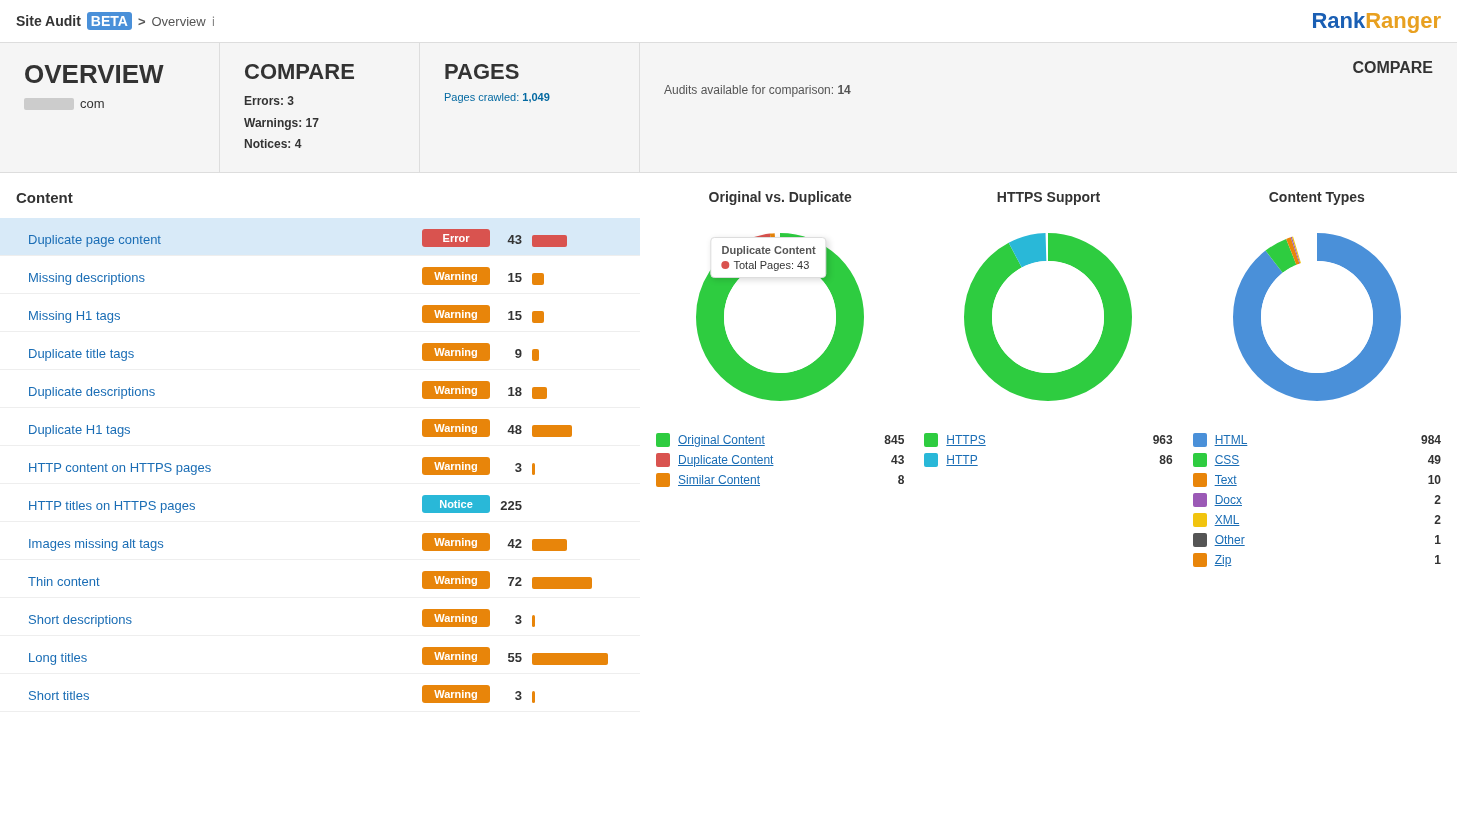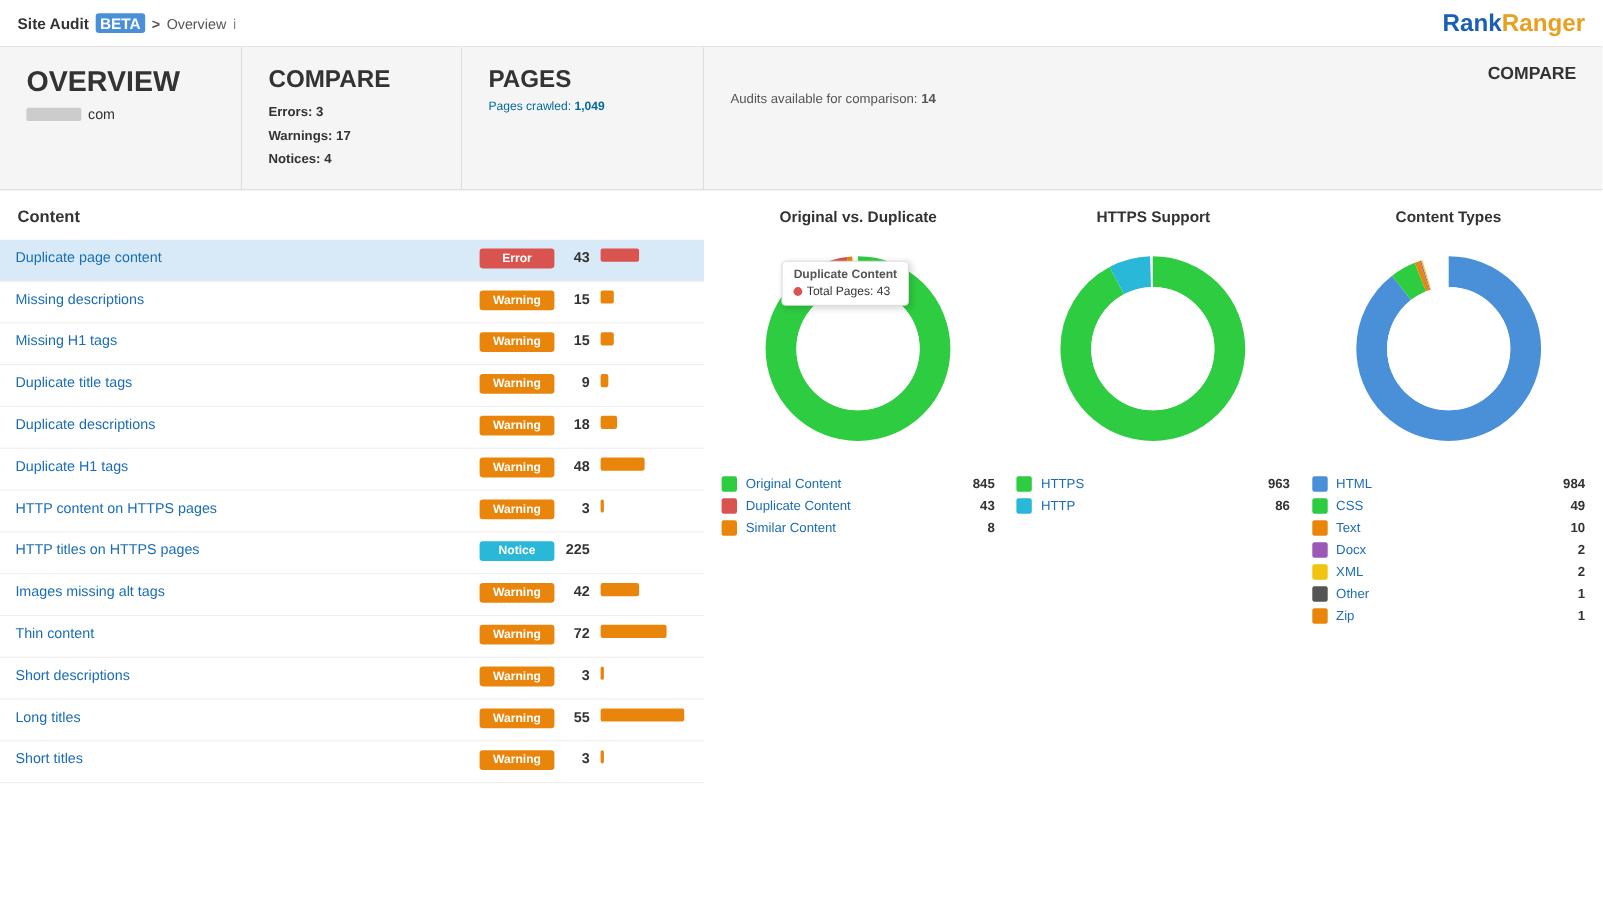--- a/index.html
+++ b/index.html
@@ -32,21 +32,21 @@
     .overview-section.pages { min-width: 220px; }
     .overview-section.compare { min-width: 260px; flex: 1; }
 
     
     .main-content { display: flex; padding: 0; }
 
     
     .issues-panel { width: 640px; padding: 16px 0; flex-shrink: 0; }
     .section-title { font-size: 15px; font-weight: bold; color: #333; padding: 0 16px 12px 16px; }
 
-    .issue-row { display: flex; align-items: flex-start; padding: 8px 14px; border-bottom: 1px solid #eee; min-height: 38px; }
+    .issue-row { display: flex; align-items: flex-end; padding: 8px 28px; border-bottom: 1px solid #eee; min-height: 38px; }
     .issue-row.selected { background: #d8eaf8; }
     .issue-name { flex: 1; color: #1a6db5; font-size: 13px; cursor: pointer; }
     .badge { padding: 3px 10px; border-radius: 3px; font-size: 11px; font-weight: bold; color: #fff; min-width: 68px; text-align: center; }
     .badge.error { background: #d9534f; }
     .badge.warning { background: #e8850a; }
     .badge.notice { background: #29b8d8; }
     .issue-count { min-width: 32px; text-align: right; font-weight: bold; color: #333; margin-right: 10px; font-size: 13px; }
     .issue-bar-container { width: 80px; }
     .issue-bar { height: 12px; border-radius: 2px; }
 
@@ -57,21 +57,21 @@
 
     .donut-wrapper { position: relative; display: flex; justify-content: center; align-items: center; margin-bottom: 16px; }
     .donut-tooltip { position: absolute; top: 20px; left: 50%; transform: translateX(-60%); background: #fff; border: 1px solid #ddd; border-radius: 4px; padding: 6px 10px; font-size: 11px; box-shadow: 2px 2px 6px rgba(0,0,0,0.15); z-index: 10; }
     .donut-tooltip-title { font-weight: bold; color: #555; margin-bottom: 3px; }
     .donut-tooltip-item { display: flex; align-items: center; gap: 4px; }
     .tooltip-dot { width: 8px; height: 8px; border-radius: 50%; background: #d9534f; display: inline-block; }
 
     .legend { display: flex; flex-direction: column; gap: 6px; margin-top: 8px; }
     .legend-item { display: flex; align-items: center; gap: 8px; font-size: 12px; }
     .legend-color { width: 14px; height: 14px; border-radius: 2px; flex-shrink: 0; }
-    .legend-label { flex: 1; color: #1a6db5; cursor: pointer; }
+    .legend-label { flex: 1; color: #1a6db5; cursor: pointer; text-decoration: underline; }
     .legend-count { font-weight: bold; color: #333; }
   </style>
 </head>
 <body>
 
 <div class="header">
   <div class="header-left">
     <span class="site-audit-title">Site Audit</span>
     <span class="beta-badge">BETA</span>
     <span style="color:#555; font-weight:bold;">&gt;</span>

